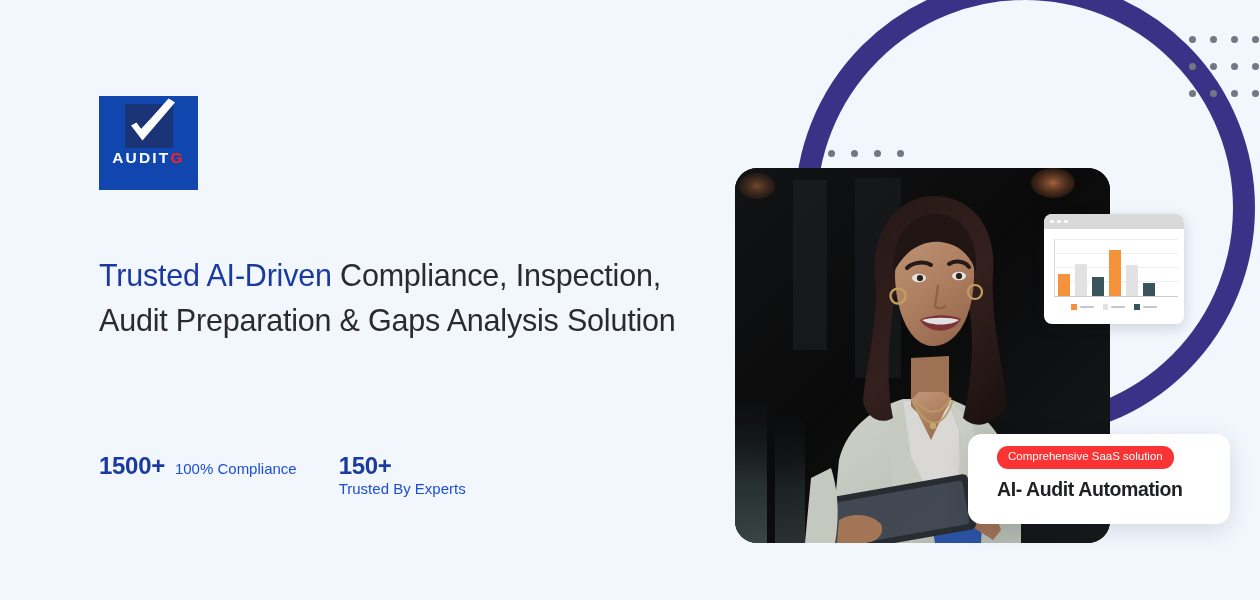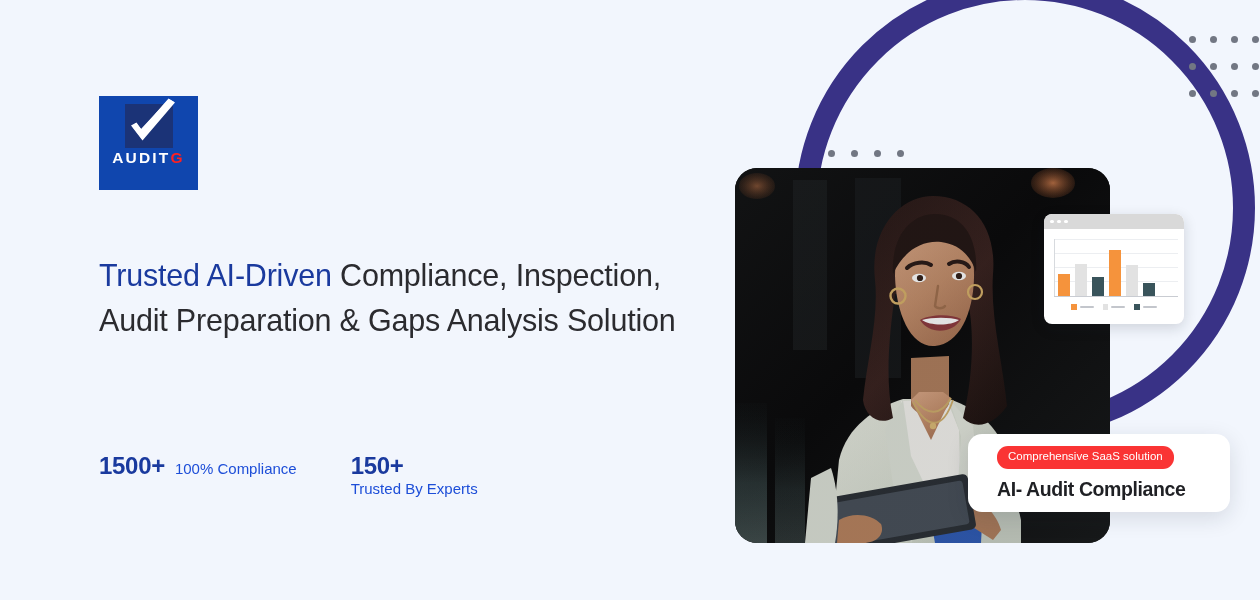--- a/index.html
+++ b/index.html
@@ -135,21 +135,20 @@
     margin-top: 36px;
   }
 
   
   .stats {
     position: absolute;
     top: 452px;
     left: 0;
     display: flex;
     align-items: baseline;
-    gap: 12px;
   }
   .stat { display: flex; align-items: baseline; }
   .stat-num {
     font-size: 24px;
     font-weight: 700;
     color: #1a3a9e;
     letter-spacing: -0.3px;
   }
   .stat-label {
     font-size: 15px;
@@ -222,21 +221,21 @@
   .legend-item { display: flex; align-items: center; gap: 3px; }
   .legend-sw { width: 5.5px; height: 5.5px; display: block; }
   .legend-line { width: 14px; height: 2px; background: #c3c6cc; border-radius: 1px; display: block; }
 
   
   .label-card {
     position: absolute;
     left: 968px;
     top: 434px;
     width: 262px;
-    height: 78px;
+    height: 90px;
     background: #ffffff;
     border-radius: 14px;
     box-shadow: 0 6px 22px rgba(25,28,50,0.13);
     z-index: 7;
     padding: 12px 0 0 29px;
   }
   .badge {
     display: inline-block;
     background: #fa3434;
     color: #ffffff;
@@ -442,16 +441,16 @@
         </span>
         <span class="legend-item">
           <span class="legend-sw" style="background: rgb(57, 84, 91);"></span>
           <span class="legend-line"></span>
         </span>
       </div>
   </div>
 
   <div class="label-card">
     <span class="badge">Comprehensive SaaS solution</span>
-    <div class="label-title">AI- Audit Compliance</div>
+    <div class="label-title">AI- Audit Automation</div>
   </div>
 
 </div>
 
 </body></html>

